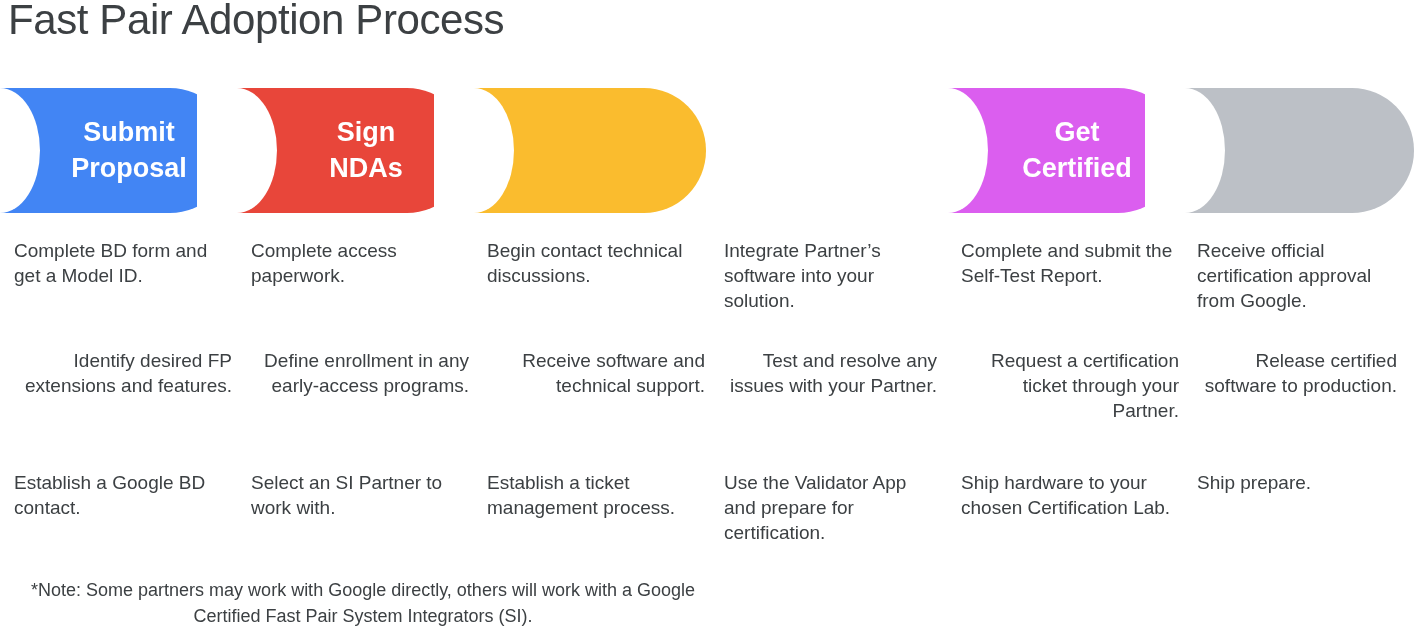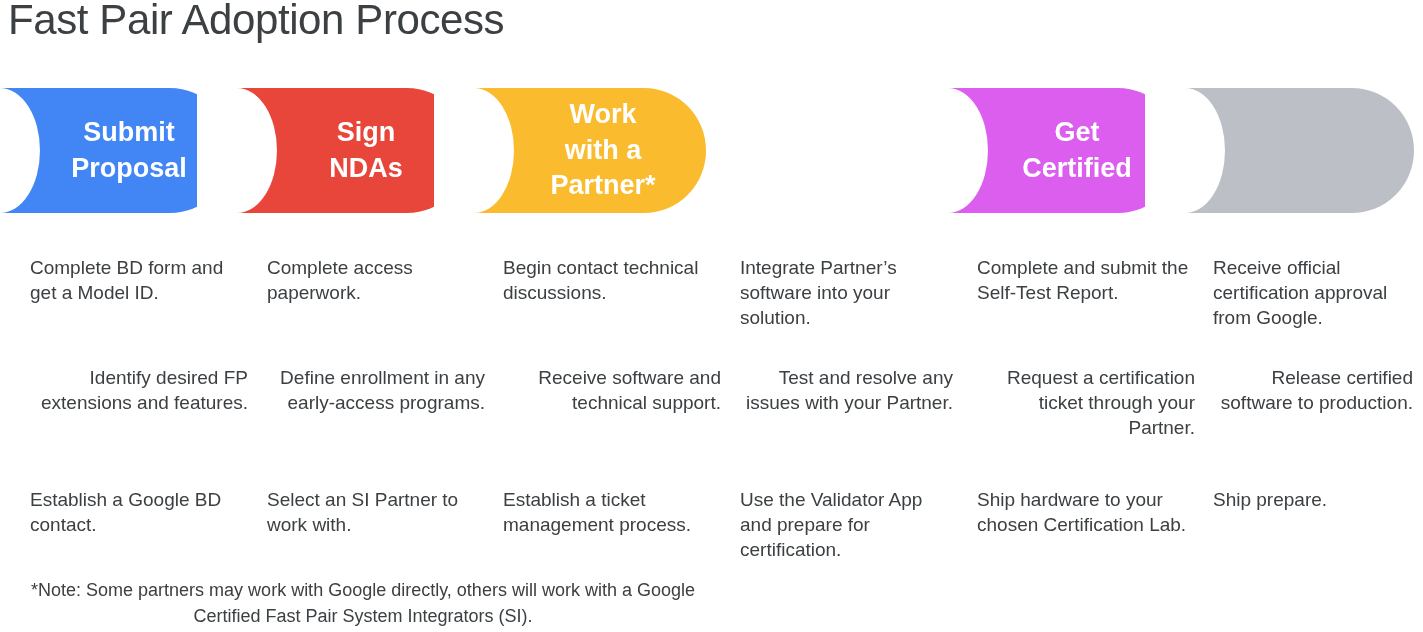--- a/index.html
+++ b/index.html
@@ -100,23 +100,22 @@
   .column {
     position: absolute;
     top: 0;
   }
 
   .step-item {
     font-size: 19px;
     line-height: 1.32;
     color: #3c4043;
     position: absolute;
-    left: 16px;
+    left: 0;
     width: 100%;
-    margin-top: 17px;
   }
   .step-item.row0 { top: 0px; }
   .step-item.row1 { top: 110px; text-align: right; }
   .step-item.row2 { top: 232px; }
 
   
   .footnote {
     position: absolute;
     left: 13px;
     top: 578px;
@@ -146,23 +145,20 @@
     <div class="banner" style="left:237px; width:232px;">
       <div class="banner-shape" style="width:232px; background:#e8463a;"></div>
       <div class="banner-notch"></div>
       <div class="banner-label">Sign
 NDAs</div>
     </div>
 
     <div class="banner" style="left:474px; width:232px;">
       <div class="banner-shape" style="width:232px; background:#fabc2e;"></div>
       <div class="banner-notch"></div>
-      <div class="banner-label">Work
-with a
-Partner*</div>
     </div>
 
 
     <div class="banner" style="left:948px; width:232px;">
       <div class="banner-shape" style="width:232px; background:#db5eef;"></div>
       <div class="banner-notch"></div>
       <div class="banner-label">Get
 Certified</div>
     </div>
 

